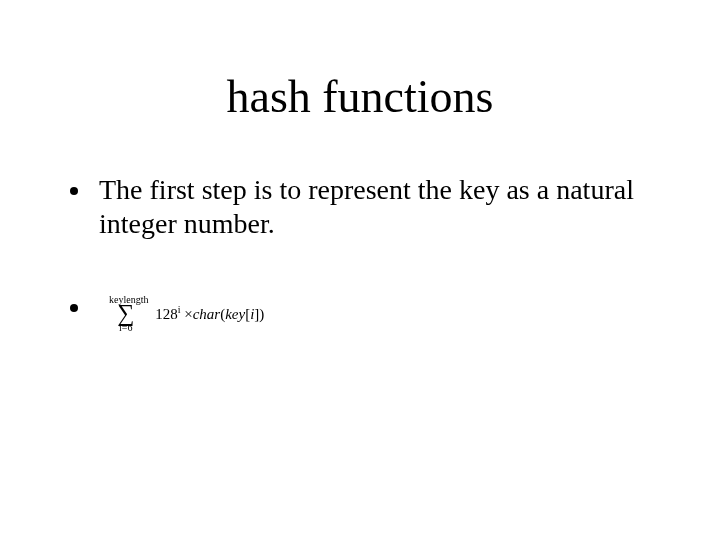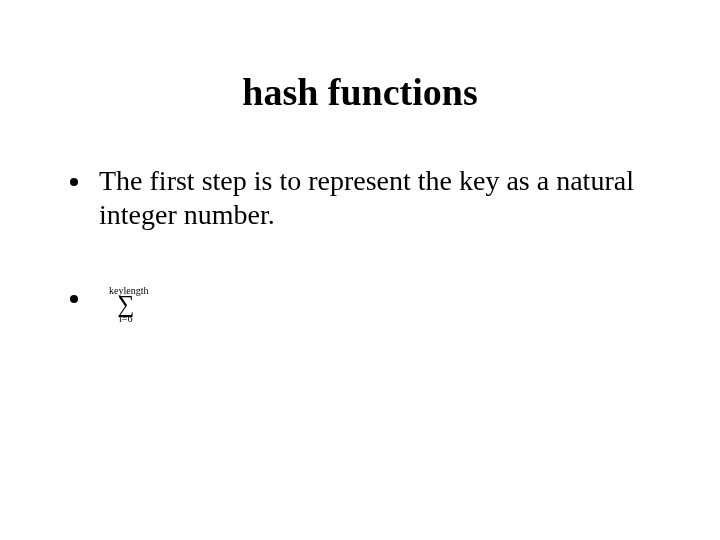--- a/index.html
+++ b/index.html
@@ -13,24 +13,24 @@
   }
   .slide {
     width: 720px;
     height: 540px;
     position: relative;
     box-sizing: border-box;
     padding: 40px 50px 40px 50px;
   }
   .title {
     text-align: center;
-    font-size: 38px;
+    font-size: 46px;
     margin-top: 30px;
     margin-bottom: 50px;
-    font-weight: bold;
+    font-weight: normal;
   }
   .bullets {
     list-style: disc;
     padding-left: 28px;
     margin: 15px;
   }
   .bullets li {
     font-size: 28px;
     line-height: 1.2;
     margin-bottom: 50px;
@@ -89,16 +89,20 @@
     <li>
       <span>The first step is to represent the key as a natural integer number.</span>
     </li>
     <li>
       <span class="formula-wrap">
         <span class="formula-sum">
           <span class="sum-upper">keylength</span>
           <span class="sum-sigma">∑</span>
           <span class="sum-lower">i=6</span>
         </span>
+        <span class="formula-expr">
+          <span>128</span><sup>i</sup>
+          <span>×</span><span class="formula-italic">char</span><span>(</span><span class="formula-italic">key</span><span>[</span><span class="formula-italic">i</span><span>]</span><span>)</span>
+        </span>
       </span>
     </li>
   </ul>
 </div>
 
 </body></html>

